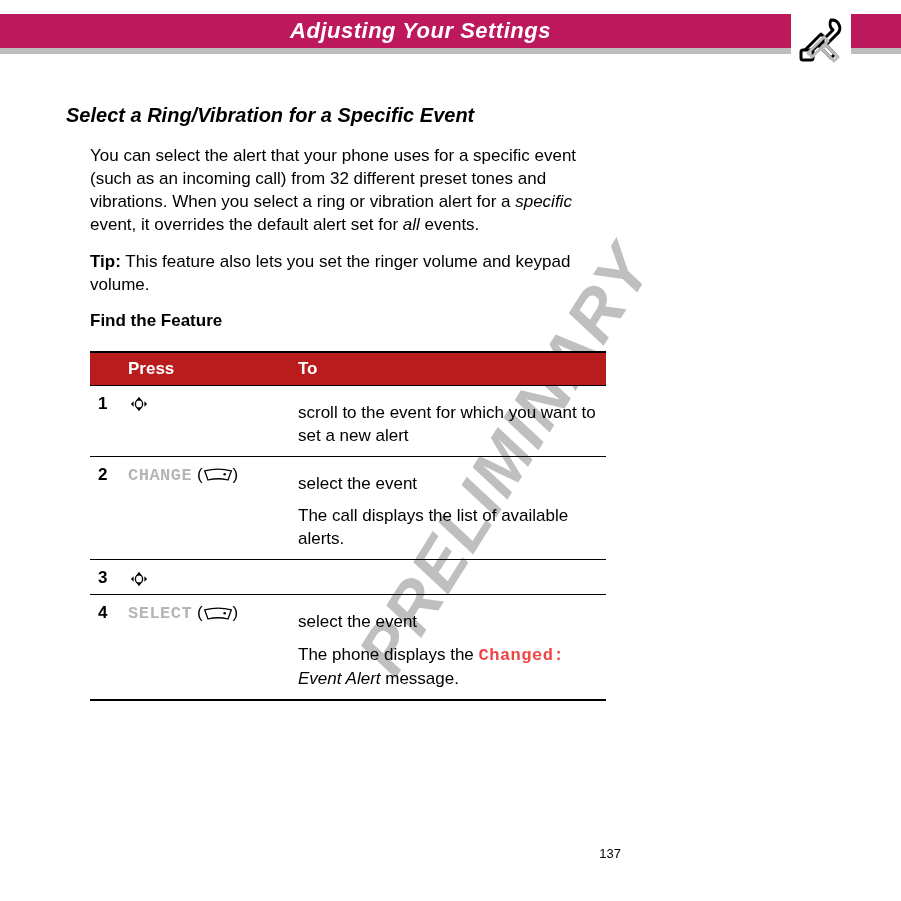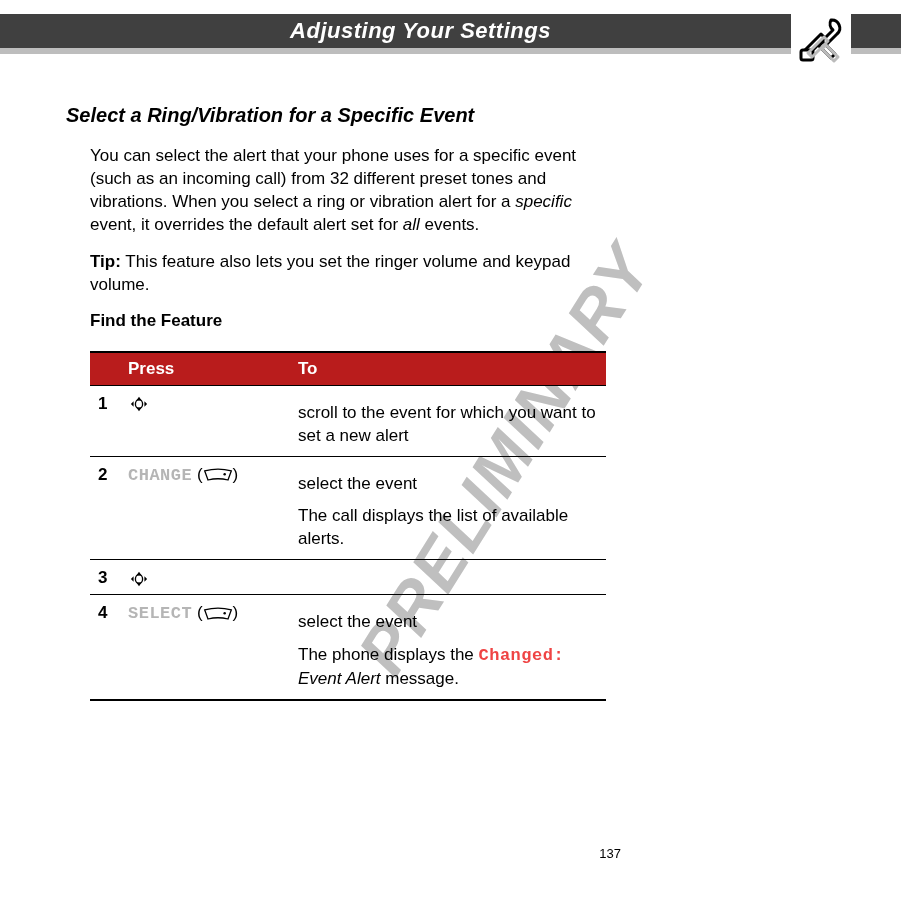--- a/index.html
+++ b/index.html
@@ -11,21 +11,21 @@
     color: #000;
     position: relative;
     overflow: hidden;
   }
   .header-band {
     position: absolute;
     top: 14px;
     left: 0;
     right: 0;
     height: 34px;
-    background: #404040;
+    background: #be185d;
     display: flex;
     align-items: center;
     justify-content: center;
   }
   .header-band .title {
     color: #fff;
     font-style: italic;
     font-weight: bold;
     font-size: 22px;
     letter-spacing: 0.5px;

